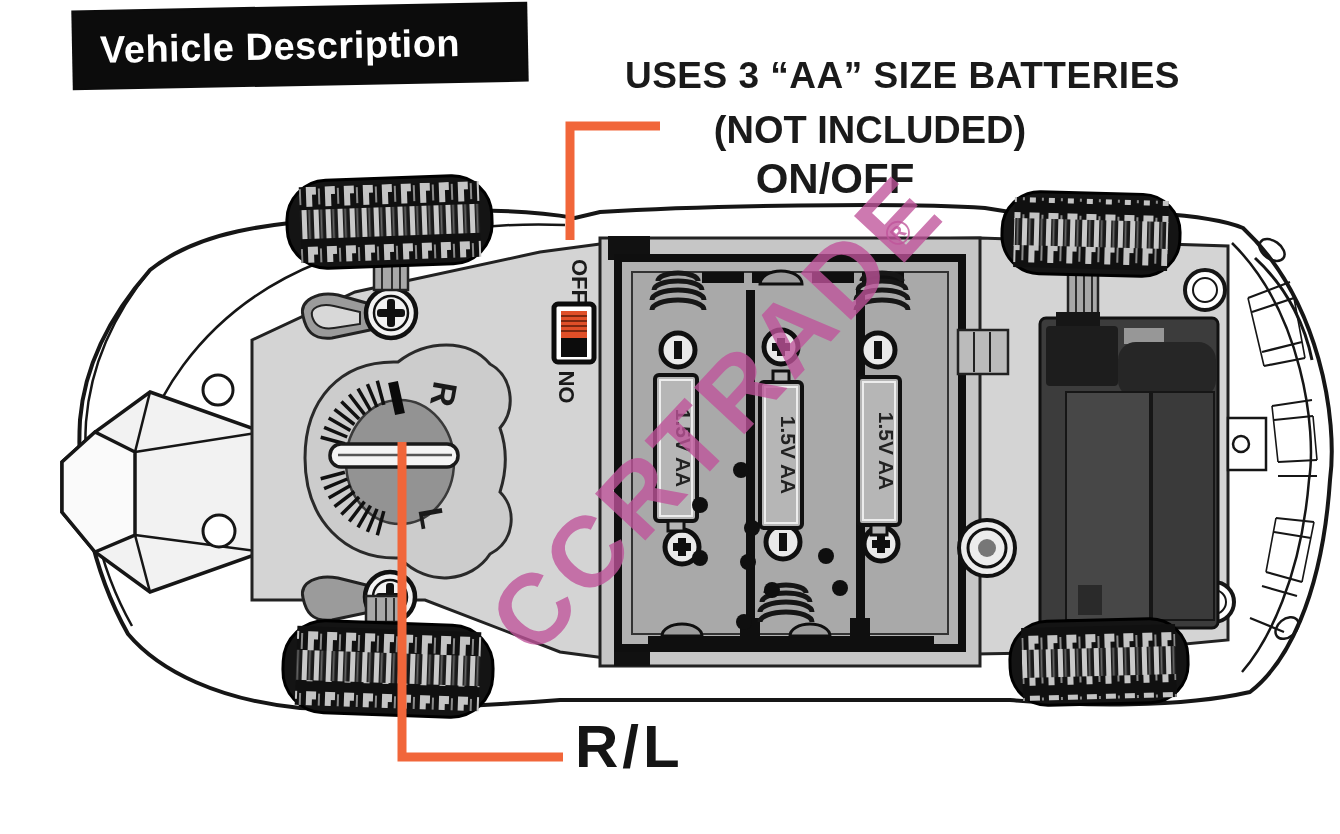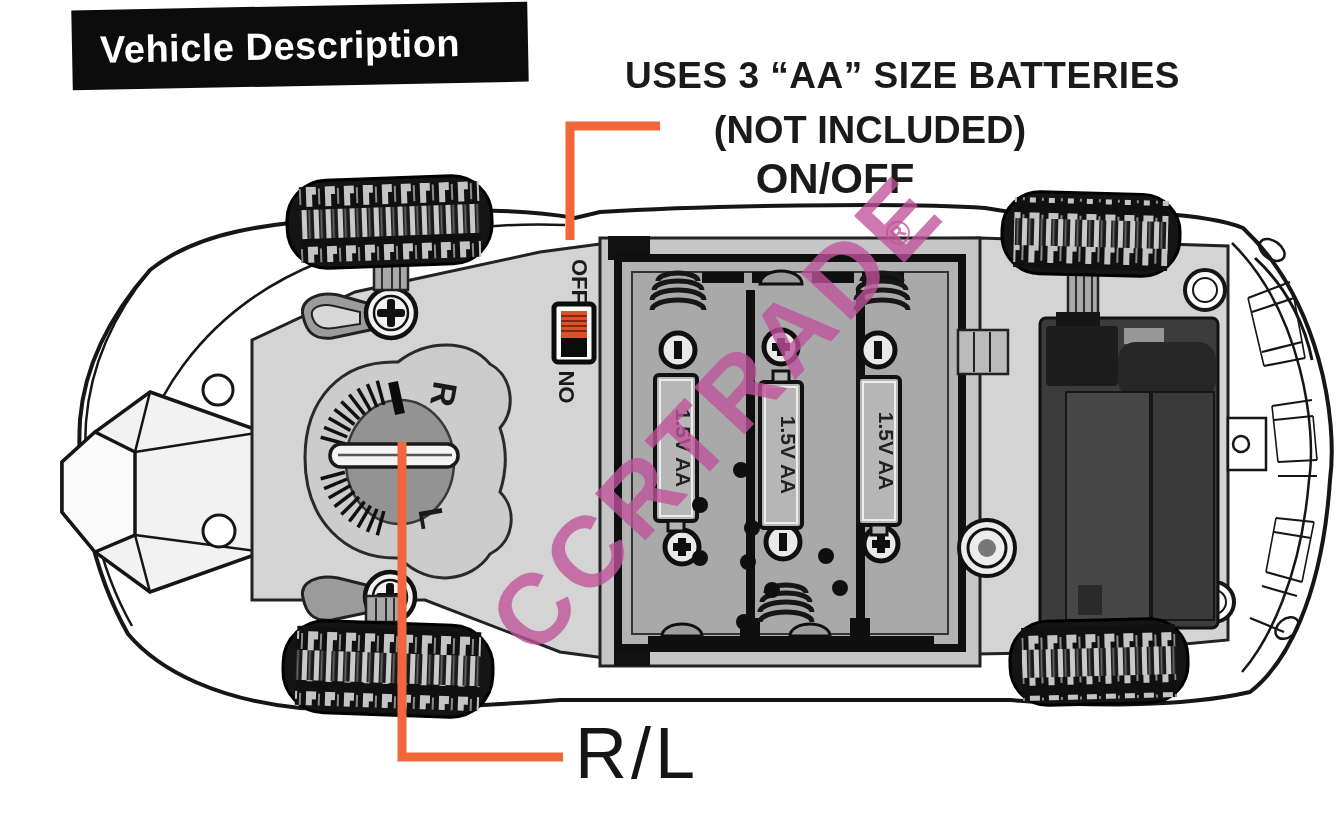--- a/index.html
+++ b/index.html
@@ -17,21 +17,21 @@
     color:#fff;font-size:38px;font-weight:bold;padding-left:26px;
     letter-spacing:0.5px;
   }
   .note1{position:absolute;left:560px;top:55px;width:620px;text-align:right;
     font-size:37px;font-weight:bold;color:#1a1a1a;letter-spacing:0.5px;}
   .note2{position:absolute;left:560px;top:109px;width:620px;text-align:center;
     font-size:38px;font-weight:bold;color:#1a1a1a;}
   .onoff{position:absolute;left:690px;top:155px;width:290px;text-align:center;
     font-size:42px;font-weight:bold;color:#1a1a1a;}
   .rl{position:absolute;left:575px;top:712px;width:220px;
-    font-size:72px;font-weight:normal;color:#151515;letter-spacing:4px;}
+    font-size:60px;font-weight:bold;color:#151515;letter-spacing:4px;}
   svg{position:absolute;left:0;top:0;}
   .wm{font-weight:bold;letter-spacing:6px;opacity:0.78;}
 </style>
 </head>
 <body>
 
 <div class="page">
 
   <div class="hdr">
     <span>Vehicle Description</span>

